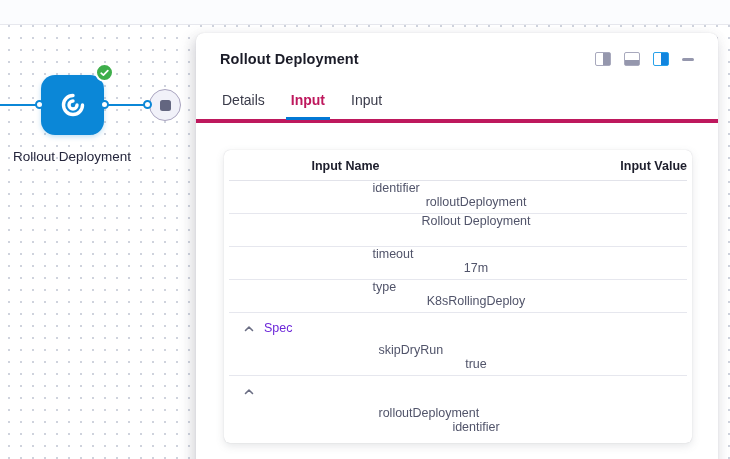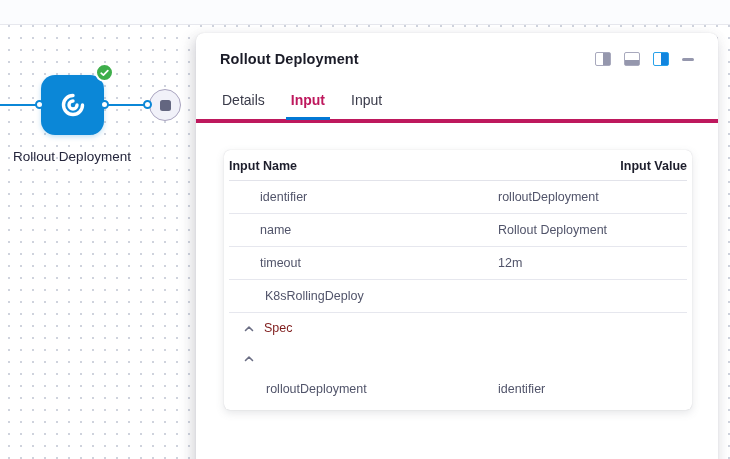--- a/index.html
+++ b/index.html
@@ -63,26 +63,26 @@
   .tab{font-size:14px;color:#3a3b4a;padding:9px 2px 11px;position:relative;cursor:pointer;}
   .tab.active{font-weight:700;color:#be185d;}
   .tab.active::after{content:"";position:absolute;left:-3px;right:-3px;bottom:-1px;height:3px;background:#0278d5;}
   
   .card{
     margin:27px 26px 0 28px;background:#fff;border-radius:6px;
     box-shadow:0 0 1px rgba(40,41,61,.25),0 3px 8px rgba(96,97,112,.16);
     padding:1px 5px 5px;
   }
   .thead{display:flex;align-items:center;height:29px;border-bottom:1px solid #e2e3ea;font-size:12.5px;font-weight:700;color:#1d1e2c;}
-  .col-name{width:233px;flex:none;box-sizing:border-box;}
+  .col-name{width:233px;flex:none;box-sizing:border-box;text-align:center;}
   .col-value{flex:1;text-align:right;}
   .trow{display:flex;align-items:center;font-size:12.5px;color:#51546a;}
   .trow.sep{border-bottom:1px solid #e6e7ee;}
-  .trow.field,.trow.subfield{height:32px;}
-  .trow.group{height:30px;color:#7f1d1d;}
+  .trow.field,.trow.subfield{height:32px;flex-direction:column;}
+  .trow.group{height:30px;color:#6d28d9;}
   .trow .name{width:233px;flex:none;box-sizing:border-box;}
   .trow.field .name{padding-left:31px;}
   .trow.subfield .name{padding-left:37px;}
   .trow.group .name{padding-left:15px;display:flex;align-items:center;gap:10px;}
   .trow .value{flex:1;padding-left:36px;}
   .chev{display:inline-flex;align-items:center;}
 </style>
 </head>
 <body>
 
@@ -143,40 +143,44 @@
     <div class="thead">
       <div class="col-name">Input Name</div>
       <div class="col-value">Input Value</div>
     </div>
     <div>
         <div class="trow field sep">
           <div class="name">identifier</div>
           <div class="value">rolloutDeployment</div>
         </div>
         <div class="trow field sep">
-          <div class="name">name</div>
           <div class="value">Rollout Deployment</div>
         </div>
         <div class="trow field sep">
           <div class="name">timeout</div>
-          <div class="value">12m</div>
+          <div class="value">17m</div>
         </div>
         <div class="trow field sep">
+          <div class="name">type</div>
           <div class="value">K8sRollingDeploy</div>
         </div>
         <div class="trow group">
           <div class="name">
             <span class="chev">
               <svg width="10" height="7" viewBox="0 0 10 7">
                 <path d="M1.5 5.5 L5 2 L8.5 5.5" fill="none" stroke="#6b6e84" stroke-width="1.6" stroke-linecap="round" stroke-linejoin="round"></path>
               </svg>
             </span>
             <span>Spec</span>
           </div>
           <div class="value"></div>
+        </div>
+        <div class="trow subfield sep">
+          <div class="name">skipDryRun</div>
+          <div class="value">true</div>
         </div>
         <div class="trow group">
           <div class="name">
             <span class="chev">
               <svg width="10" height="7" viewBox="0 0 10 7">
                 <path d="M1.5 5.5 L5 2 L8.5 5.5" fill="none" stroke="#6b6e84" stroke-width="1.6" stroke-linecap="round" stroke-linejoin="round"></path>
               </svg>
             </span>
           </div>
           <div class="value"></div>

